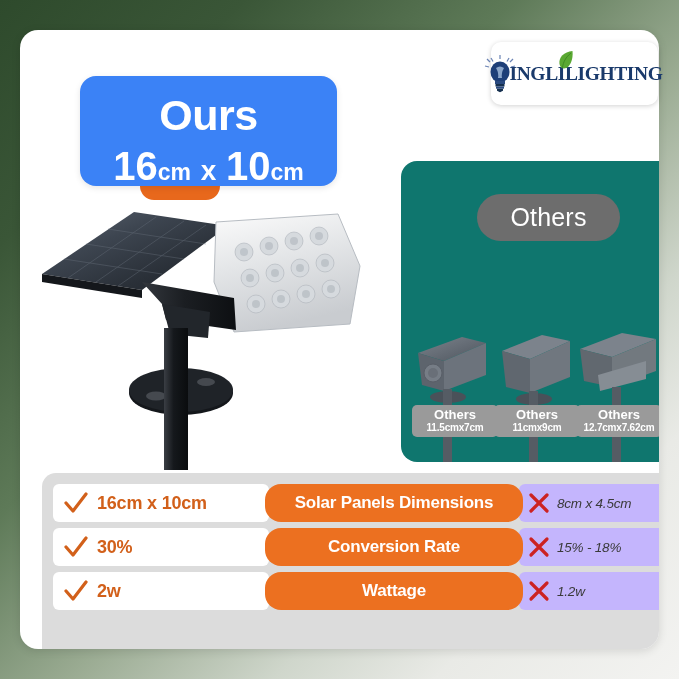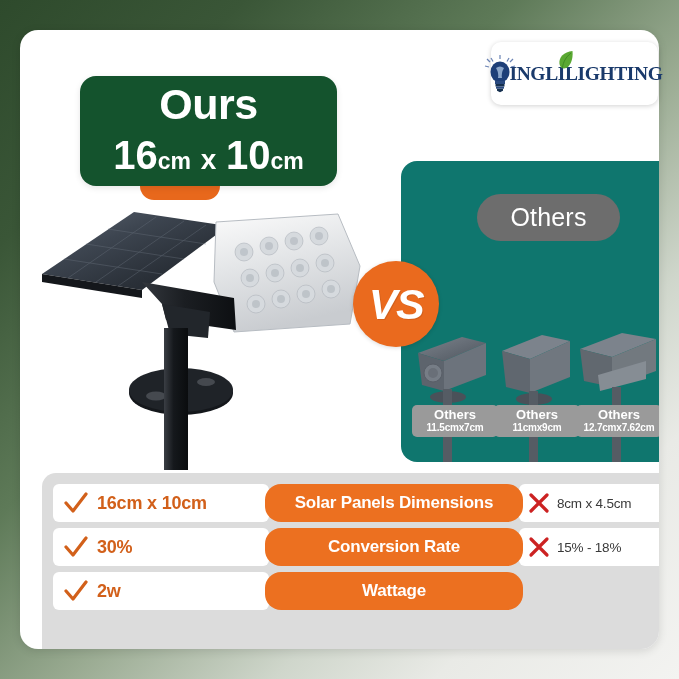--- a/index.html
+++ b/index.html
@@ -81,27 +81,27 @@
     z-index: 3;
   }
 
   
   .ours-badge {
     position: absolute;
     left: 60px;
     top: 46px;
     width: 257px;
     height: 110px;
-    background: #14532d;
+    background: #3b82f6;
     border-radius: 16px;
     z-index: 25;
     display: flex;
     flex-direction: column;
     align-items: center;
-    justify-content: center;
+    justify-content: flex-end;
     box-shadow: 0 2px 6px rgba(0,0,0,0.10);
   }
   .ours-title {
     color: #ffffff;
     font-size: 43px;
     font-weight: bold;
     line-height: 1;
     letter-spacing: -0.5px;
     margin-top: -4px;
   }
@@ -296,27 +296,28 @@
   .feature-label {
     color: #ffffff;
     font-size: 17px;
     font-weight: bold;
     letter-spacing: -0.2px;
     white-space: nowrap;
   }
 
   .cell-others {
     flex: 1 1 auto;
-    background: #ffffff;
+    background: #c4b5fd;
     border-radius: 6px;
     display: flex;
     align-items: center;
     margin-left: -4px;
     position: relative;
     z-index: 2;
+    font-style: italic;
   }
   .xmark {
     width: 22px;
     height: 22px;
     margin-left: 9px;
     margin-right: 7px;
     flex: 0 0 auto;
   }
   .others-val {
     color: #3a3a3a;
@@ -473,23 +474,20 @@
   </div>
 
   <div class="badge-notch"></div>
   <div class="ours-badge">
     <div class="ours-title">Ours</div>
     <div class="ours-dim">
       <span class="big">16</span><span class="sm">cm</span><span class="x"> x </span><span class="big">10</span><span class="sm">cm</span>
     </div>
   </div>
 
-  <div class="vs">
-    <span>VS</span>
-  </div>
 
   <div class="table-panel">
 
     <div class="row">
       <div class="cell-ours">
         <svg class="tick" viewBox="0 0 24 22">
           <path d="M2 11 L9 19 L22 2" fill="none" stroke="#d2601a" stroke-width="3.2" stroke-linecap="round" stroke-linejoin="round"></path>
         </svg>
         <span class="ours-val">16cm x 10cm</span>
       </div>
@@ -524,20 +522,26 @@
 
     <div class="row">
       <div class="cell-ours">
         <svg class="tick" viewBox="0 0 24 22">
           <path d="M2 11 L9 19 L22 2" fill="none" stroke="#d2601a" stroke-width="3.2" stroke-linecap="round" stroke-linejoin="round"></path>
         </svg>
         <span class="ours-val">2w</span>
       </div>
       <div class="cell-feature">
         <span class="feature-label">Wattage</span>
+      </div>
+      <div class="cell-others">
+        <svg class="xmark" viewBox="0 0 22 22">
+          <path d="M3 3 L19 19 M19 3 L3 19" fill="none" stroke="#cc2222" stroke-width="3.2" stroke-linecap="round"></path>
+        </svg>
+        <span class="others-val">1.2w</span>
       </div>
     </div>
 
 
   </div>
 </div>
 
 <div class="logo-box">
   <div class="logo-inner">
     <div class="bulb-wrap">

